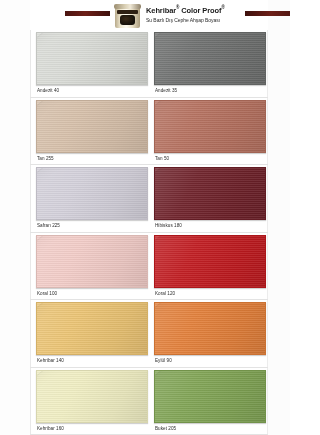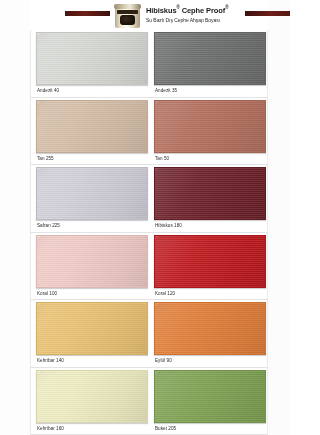--- a/index.html
+++ b/index.html
@@ -205,21 +205,21 @@
     <div class="header-rule-right"></div>
 
     <div class="can">
       <div class="can-body"></div>
       <div class="can-lid"></div>
       <div class="can-label-top"></div>
       <div class="can-dark-blob"></div>
     </div>
 
     <div class="brand-block">
-      <div class="brand-title"><span>Hibiskus</span><sup>®</sup><span> Cephe Proof</span><sup>®</sup></div>
+      <div class="brand-title"><span>Kehribar</span><sup>®</sup><span> Color Proof</span><sup>®</sup></div>
       <div class="brand-sub">Su Bazlı Dış Cephe Ahşap Boyası</div>
     </div>
   </div>
 
   <div class="grid" id="swatch-grid">
       <div class="row">
         <div class="cell left">
           <div class="swatch" style="background: rgb(217, 219, 214);">
             <div class="grain"></div>
             <div class="grain-arc"></div>

